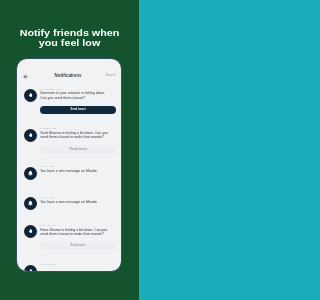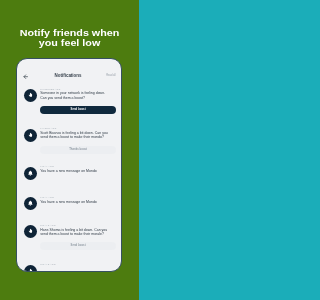--- a/index.html
+++ b/index.html
@@ -1,17 +1,17 @@
 <!DOCTYPE html>
 <html><head>
 <meta charset="utf-8">
 <style>
 html,body{margin:0;padding:0;}
 body{width:139px;height:300px;overflow:hidden;background:#1BADB9;font-family:"Liberation Sans",sans-serif;}
-.stage{position:relative;width:139px;height:300px;background:#4d7c0f;overflow:hidden;}
+.stage{position:relative;width:139px;height:300px;background:#14532d;overflow:hidden;}
 .headline{position:absolute;left:0;top:27.8px;width:139px;text-align:center;color:#fff;font-weight:bold;font-size:8.6px;line-height:10.4px;}
 .headline>div{transform:scaleX(1.25);transform-origin:center;}
 .phone{position:absolute;left:16.2px;top:58px;width:106.2px;height:214px;background:#F1F2F4;border:0.75px solid #36505f;border-radius:11px;overflow:hidden;box-sizing:border-box;}
 .hdr{position:absolute;left:0;top:0;width:105.7px;height:21px;}
 .hdrtitle{position:absolute;left:-2px;top:13.8px;width:105.7px;text-align:center;font-size:4.45px;font-weight:bold;color:#39434e;}
 .readall{position:absolute;right:7.2px;top:15.3px;font-size:2.6px;color:#9aa2ab;}
 .back{position:absolute;left:6.2px;top:14.6px;width:5.4px;height:5.4px;}
 .list{position:absolute;left:0;top:0;width:105.7px;}
 .item{position:absolute;left:6.6px;right:0;}
 .av{position:absolute;left:0;top:0;width:13px;height:13px;border-radius:50%;background:#0f2437;}

